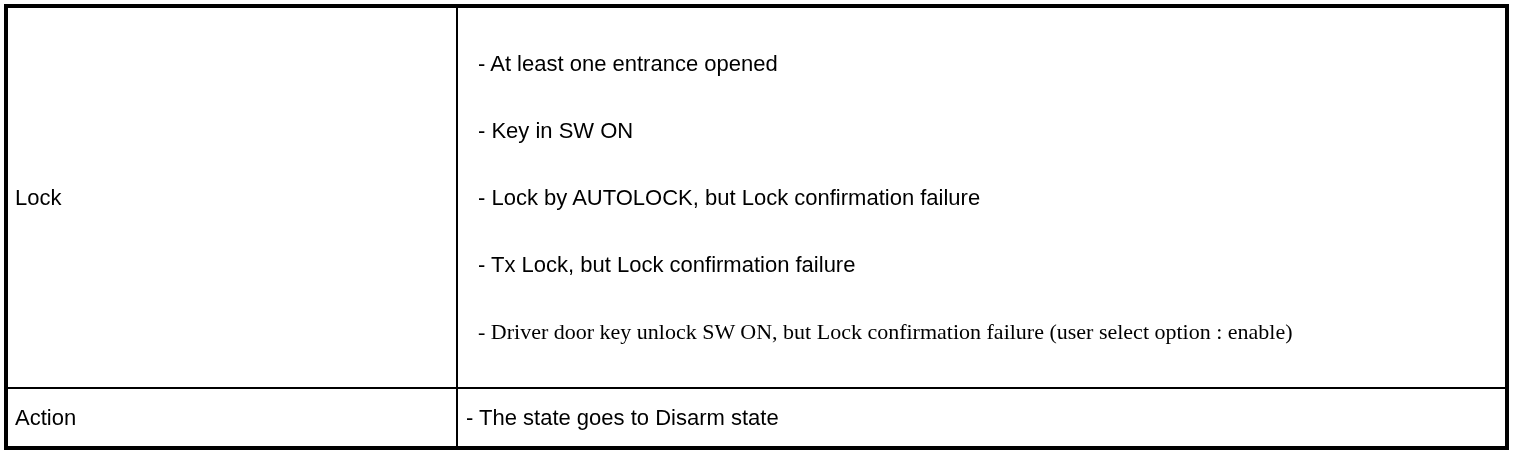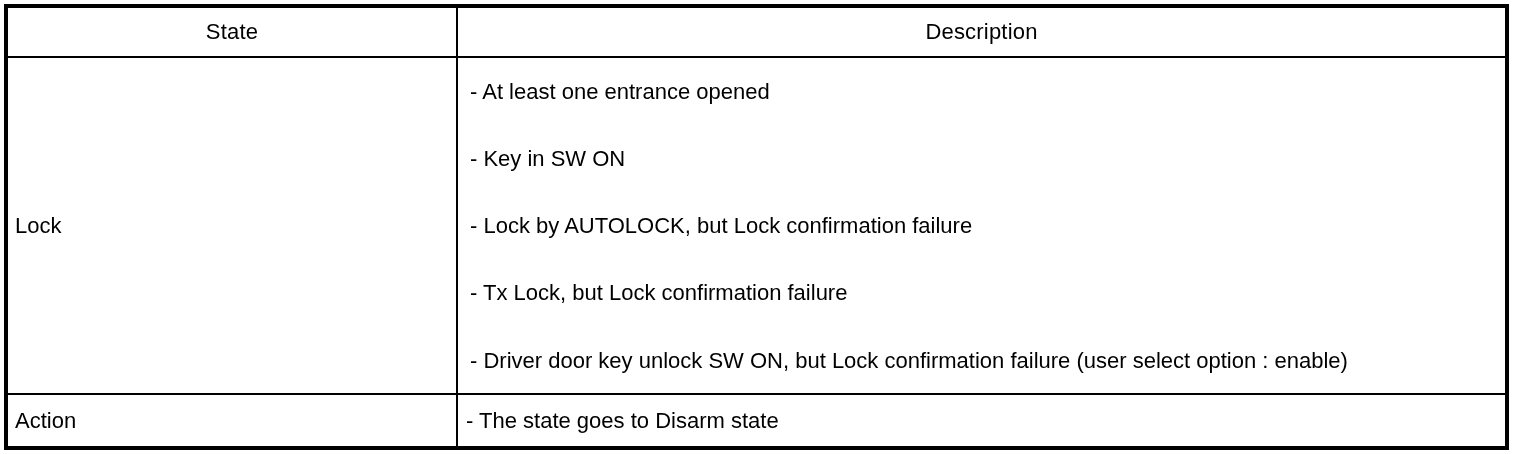--- a/index.html
+++ b/index.html
@@ -67,49 +67,46 @@
   tr.row-initial td { height: 40px; }
   tr.row-event   td { height: 312px; }
   tr.row-action  td { height: 47px; }
 
   td.value-cell.event-cell {
     vertical-align: middle;
     padding: 0 0 0 8px;
   }
   ul.bullet-list {
     list-style: none;
-    margin: 4px;
+    margin: 12px;
     padding: 0;
   }
   ul.bullet-list li.bullet-item {
     font-size: 22px;
     line-height: 1.05;
     white-space: nowrap;
     padding: 0;
     margin: 0 0 44px 0;
   }
   ul.bullet-list li.bullet-item:last-child {
     margin-bottom: 0;
+    font-family: Liberation Serif, serif;
   }
 </style>
 </head>
 <body>
 
 <div class="sheet">
 
   <table class="state-table">
     <colgroup>
       <col class="col-state">
       <col class="col-desc">
     </colgroup>
     <tbody>
-      <tr class="row-header">
-        <th class="head-cell">State</th>
-        <th class="head-cell">Description</th>
-      </tr>
 
 
       <tr class="row-event">
         <td class="label-cell">Lock</td>
         <td class="value-cell event-cell">
           <ul class="bullet-list">
             <li class="bullet-item">-  At least one entrance opened</li>
             <li class="bullet-item">-  Key in SW ON</li>
             <li class="bullet-item">-  Lock by AUTOLOCK, but Lock confirmation failure</li>
             <li class="bullet-item">-  Tx Lock, but Lock confirmation failure</li>

